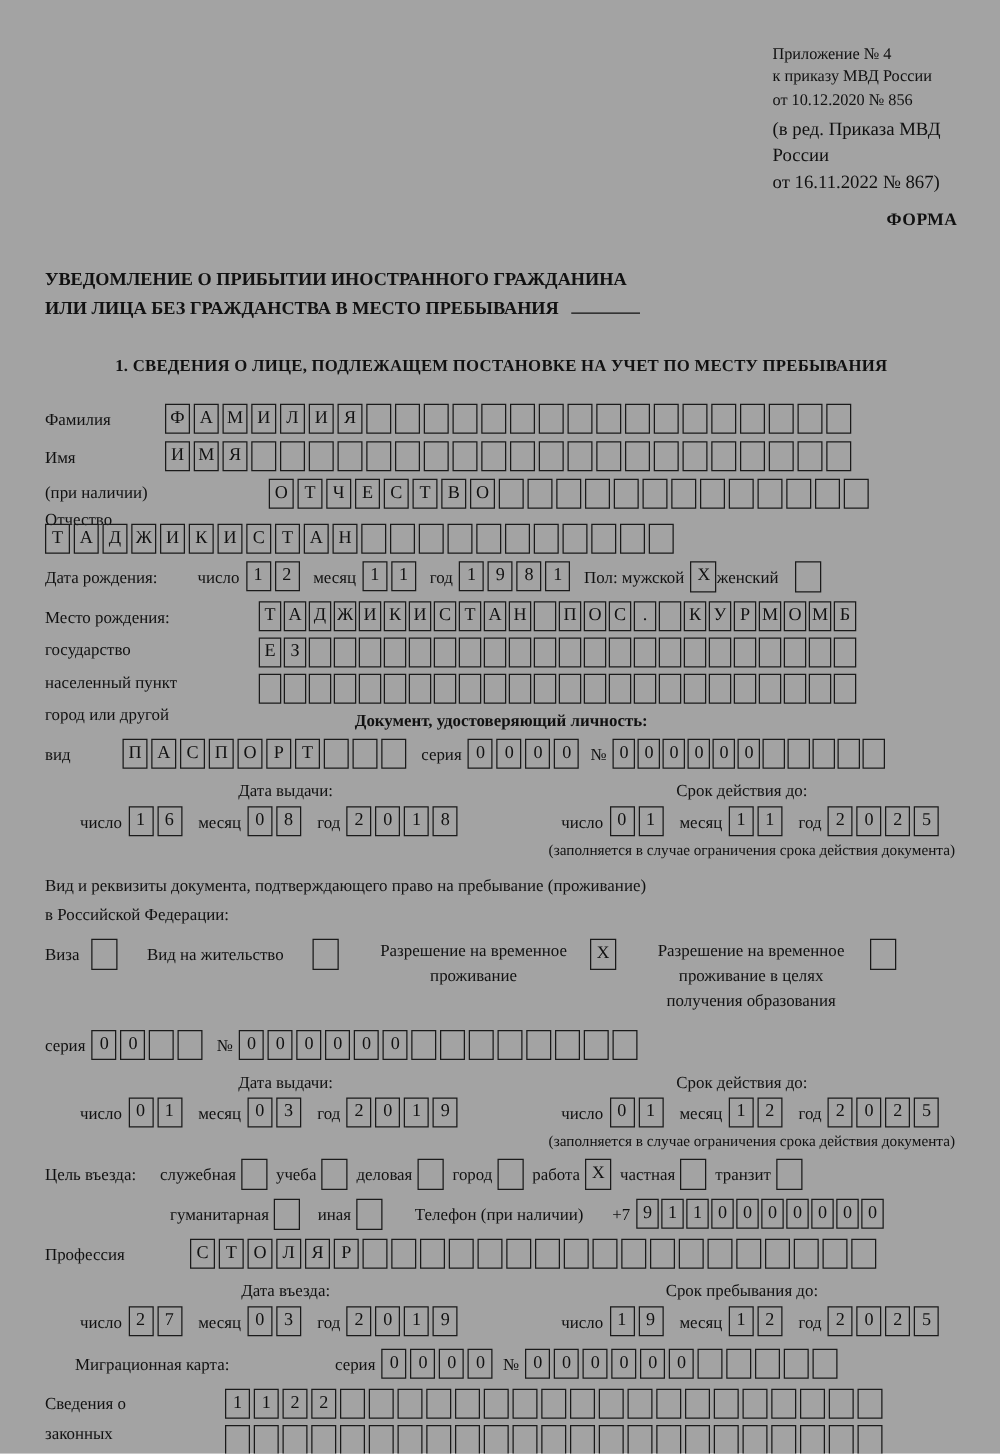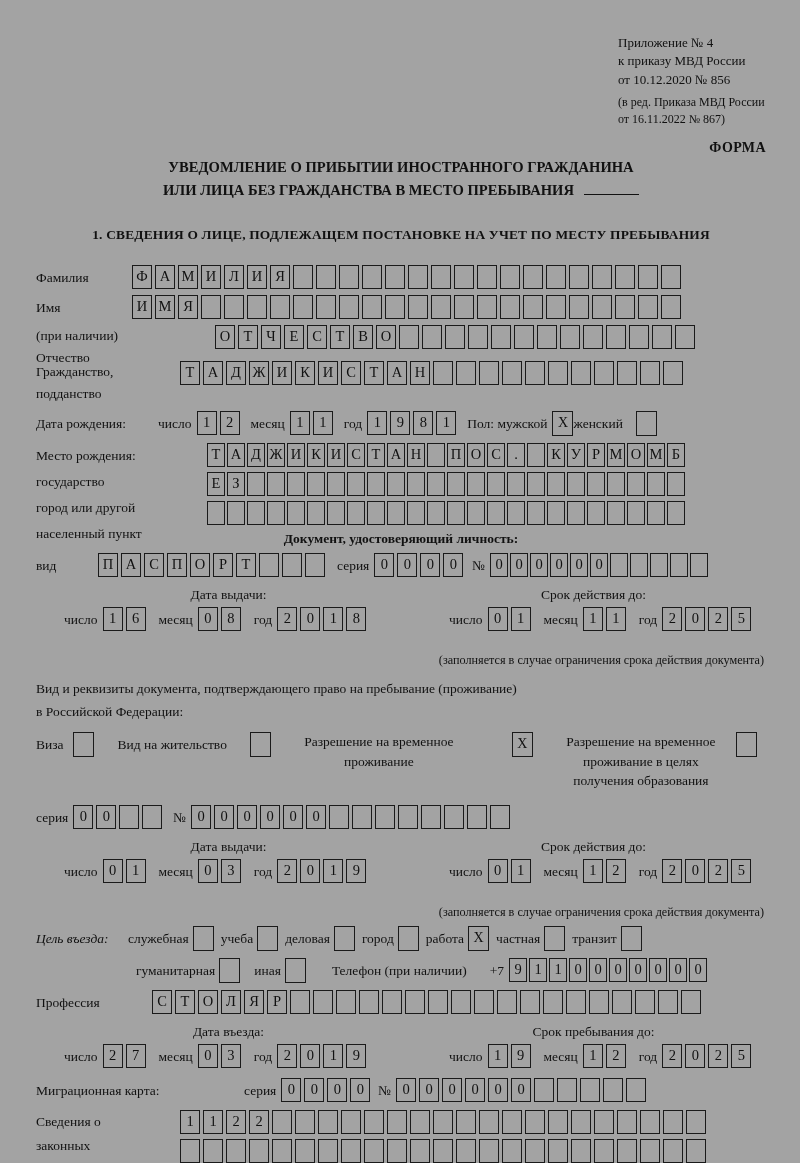--- a/index.html
+++ b/index.html
@@ -1,51 +1,51 @@
 <!DOCTYPE html>
 <html><head>
 <meta charset="utf-8">
 <style>
   * { box-sizing: border-box; margin: 0; padding: 0; }
   html,body { background:#fff; }
   body { font-family:"Liberation Serif", serif; color:#111; }
   .page { width:800px; height:1163px; padding:34px 34px 0 36px; overflow:hidden; background:#a3a3a3; position:relative; }
 
   .hnote { margin-left:582px; font-size:13px; line-height:1.42; }
-  .hnote-amend { margin-left:582px; font-size:12px; line-height:1.4; margin-top:5px; }
+  .hnote-amend { margin-left:582px; font-size:15px; line-height:1.4; margin-top:5px; }
   .form-word { text-align:right; font-weight:bold; font-size:14px; margin-top:12px; letter-spacing:.4px; }
 
-  .title { text-align:center; font-weight:bold; font-size:14.6px; line-height:1.55; margin-top:0; }
+  .title { text-align:left; font-weight:bold; font-size:14.6px; line-height:1.55; margin-top:28px; }
   .blank-line { display:inline-block; width:55px; border-bottom:1.7px solid #111; height:4px; margin-left:10px; }
 
   .sec { text-align:center; font-weight:bold; font-size:13.4px; margin-top:26px; letter-spacing:.2px; }
 
   .frow { display:flex; align-items:flex-start; font-size:13.5px; margin-top:4px; }
   .lbl { line-height:26px; flex:none; }
   .lbl2 { line-height:22px; flex:none; }
   .w96 { width:96px; } .w179 { width:179px; } .w144 { width:144px; }
-  .w171 { width:171px; } .w116 { width:116px; } .w92 { width:92px;font-style:italic; }
+  .w171 { width:171px; } .w116 { width:116px; } .w92 { width:92px; }
 
   .boxes { display:flex; flex:none; }
   .cell { flex:none; width:20px; height:24px; border:1.6px solid #1a1a1a; margin-right:3px;
           text-align:center; font-size:14.5px; line-height:21px; }
   .narrow .cell { width:18px; margin-right:2px; }
   .boxrow { margin-bottom:5px; }
 
   .cb { flex:none; display:inline-block; width:21px; height:25px; border:1.6px solid #1a1a1a;
         text-align:center; font-size:14px; line-height:22px; }
 
   .dlbl { line-height:26px; margin-right:5px; } .mt8 { margin-top:8px; } .mt6 { margin-top:6px; }
 
   .date-head { display:flex; font-size:13.5px; margin-top:8px; }
   .dh-left { width:385px; text-align:center; }
   .dh-right { flex:1; text-align:center; }
   .dp-left { width:385px; display:flex; padding-left:28px; }
   .dp-right { flex:1; display:flex; padding-left:28px; }
-  .note-right { text-align:right; font-size:12.2px; margin-top:20px; padding-right:2px; }
+  .note-right { text-align:right; font-size:12.2px; margin-top:2px; padding-right:2px; }
 
   .opts { display:flex; align-items:flex-start; margin-top:8px; font-size:13.5px; }
   .opt { display:flex; align-items:flex-start; }
   .opt-lbl { line-height:25px; margin-right:9px; }
   .opt-lbl-multi { line-height:1.45; text-align:center; margin-right:9px; }
   .w160 { width:168px; } .w175 { width:172px; }
 
   .purpose-item { display:flex; margin-left:7px; }
   .purpose-item .opt-lbl { margin-right:4px; }
 
@@ -159,24 +159,20 @@
         <span class="cell"></span>
         <span class="cell"></span>
         <span class="cell"></span>
         <span class="cell"></span>
         <span class="cell"></span>
         <span class="cell"></span>
       </div>
   </div>
 
   <div class="frow" style="margin-top:-8px;">
-    <div class="lbl2 w144">
-      <div>Гражданство,</div>
-      <div>подданство</div>
-    </div>
     <div class="boxes">
         <span class="cell">Т</span>
         <span class="cell">А</span>
         <span class="cell">Д</span>
         <span class="cell">Ж</span>
         <span class="cell">И</span>
         <span class="cell">К</span>
         <span class="cell">И</span>
         <span class="cell">С</span>
         <span class="cell">Т</span>
@@ -218,22 +214,22 @@
     <span class="dlbl">Пол: мужской</span>
     <span class="cb">X</span>
     <span class="dlbl" style="">женский</span>
     <span class="cb" style="margin-left:8px;"></span>
   </div>
 
   <div class="frow mt6">
     <div class="lbl2 w171" style="line-height:26px;">
       <div>Место рождения:</div>
       <div>государство</div>
+      <div>населенный пункт</div>
       <div>город или другой</div>
-      <div>населенный пункт</div>
     </div>
     <div>
       <div class="boxes narrow boxrow">
           <span class="cell">Т</span>
           <span class="cell">А</span>
           <span class="cell">Д</span>
           <span class="cell">Ж</span>
           <span class="cell">И</span>
           <span class="cell">К</span>
           <span class="cell">И</span>
@@ -402,21 +398,21 @@
 
   <div class="opts">
     <div class="opt">
       <span class="opt-lbl">Виза</span>
       <span class="cb"></span>
     </div>
     <div class="opt" style="margin-left:24px;">
       <span class="opt-lbl">Вид на жительство</span>
       <span class="cb" style="margin-left:14px;"></span>
     </div>
-    <div class="opt" style="margin-left:24px;gap:40px;">
+    <div class="opt" style="margin-left:24px;">
       <span class="opt-lbl-multi w160">Разрешение на временное проживание</span>
       <span class="cb">X</span>
     </div>
     <div class="opt" style="margin-left:22px;">
       <span class="opt-lbl-multi w175">Разрешение на временное проживание в целях получения образования</span>
       <span class="cb"></span>
     </div>
   </div>
 
   <div class="frow" style="margin-top:14px;">
@@ -618,21 +614,21 @@
       <div class="boxes">
           <span class="cell">2</span>
           <span class="cell">0</span>
           <span class="cell">2</span>
           <span class="cell">5</span>
         </div>
     </div>
   </div>
 
   <div class="frow mt8">
-    <div class="lbl" style="width:178px;">Миграционная карта:</div>
+    <div class="lbl" style="width:178px;margin-left:24px;">Миграционная карта:</div>
     <span class="dlbl" style="margin-left:30px;">серия</span>
     <div class="boxes">
         <span class="cell">0</span>
         <span class="cell">0</span>
         <span class="cell">0</span>
         <span class="cell">0</span>
       </div>
     <span class="dlbl" style="margin-left:5px;">№</span>
     <div class="boxes">
         <span class="cell">0</span>

